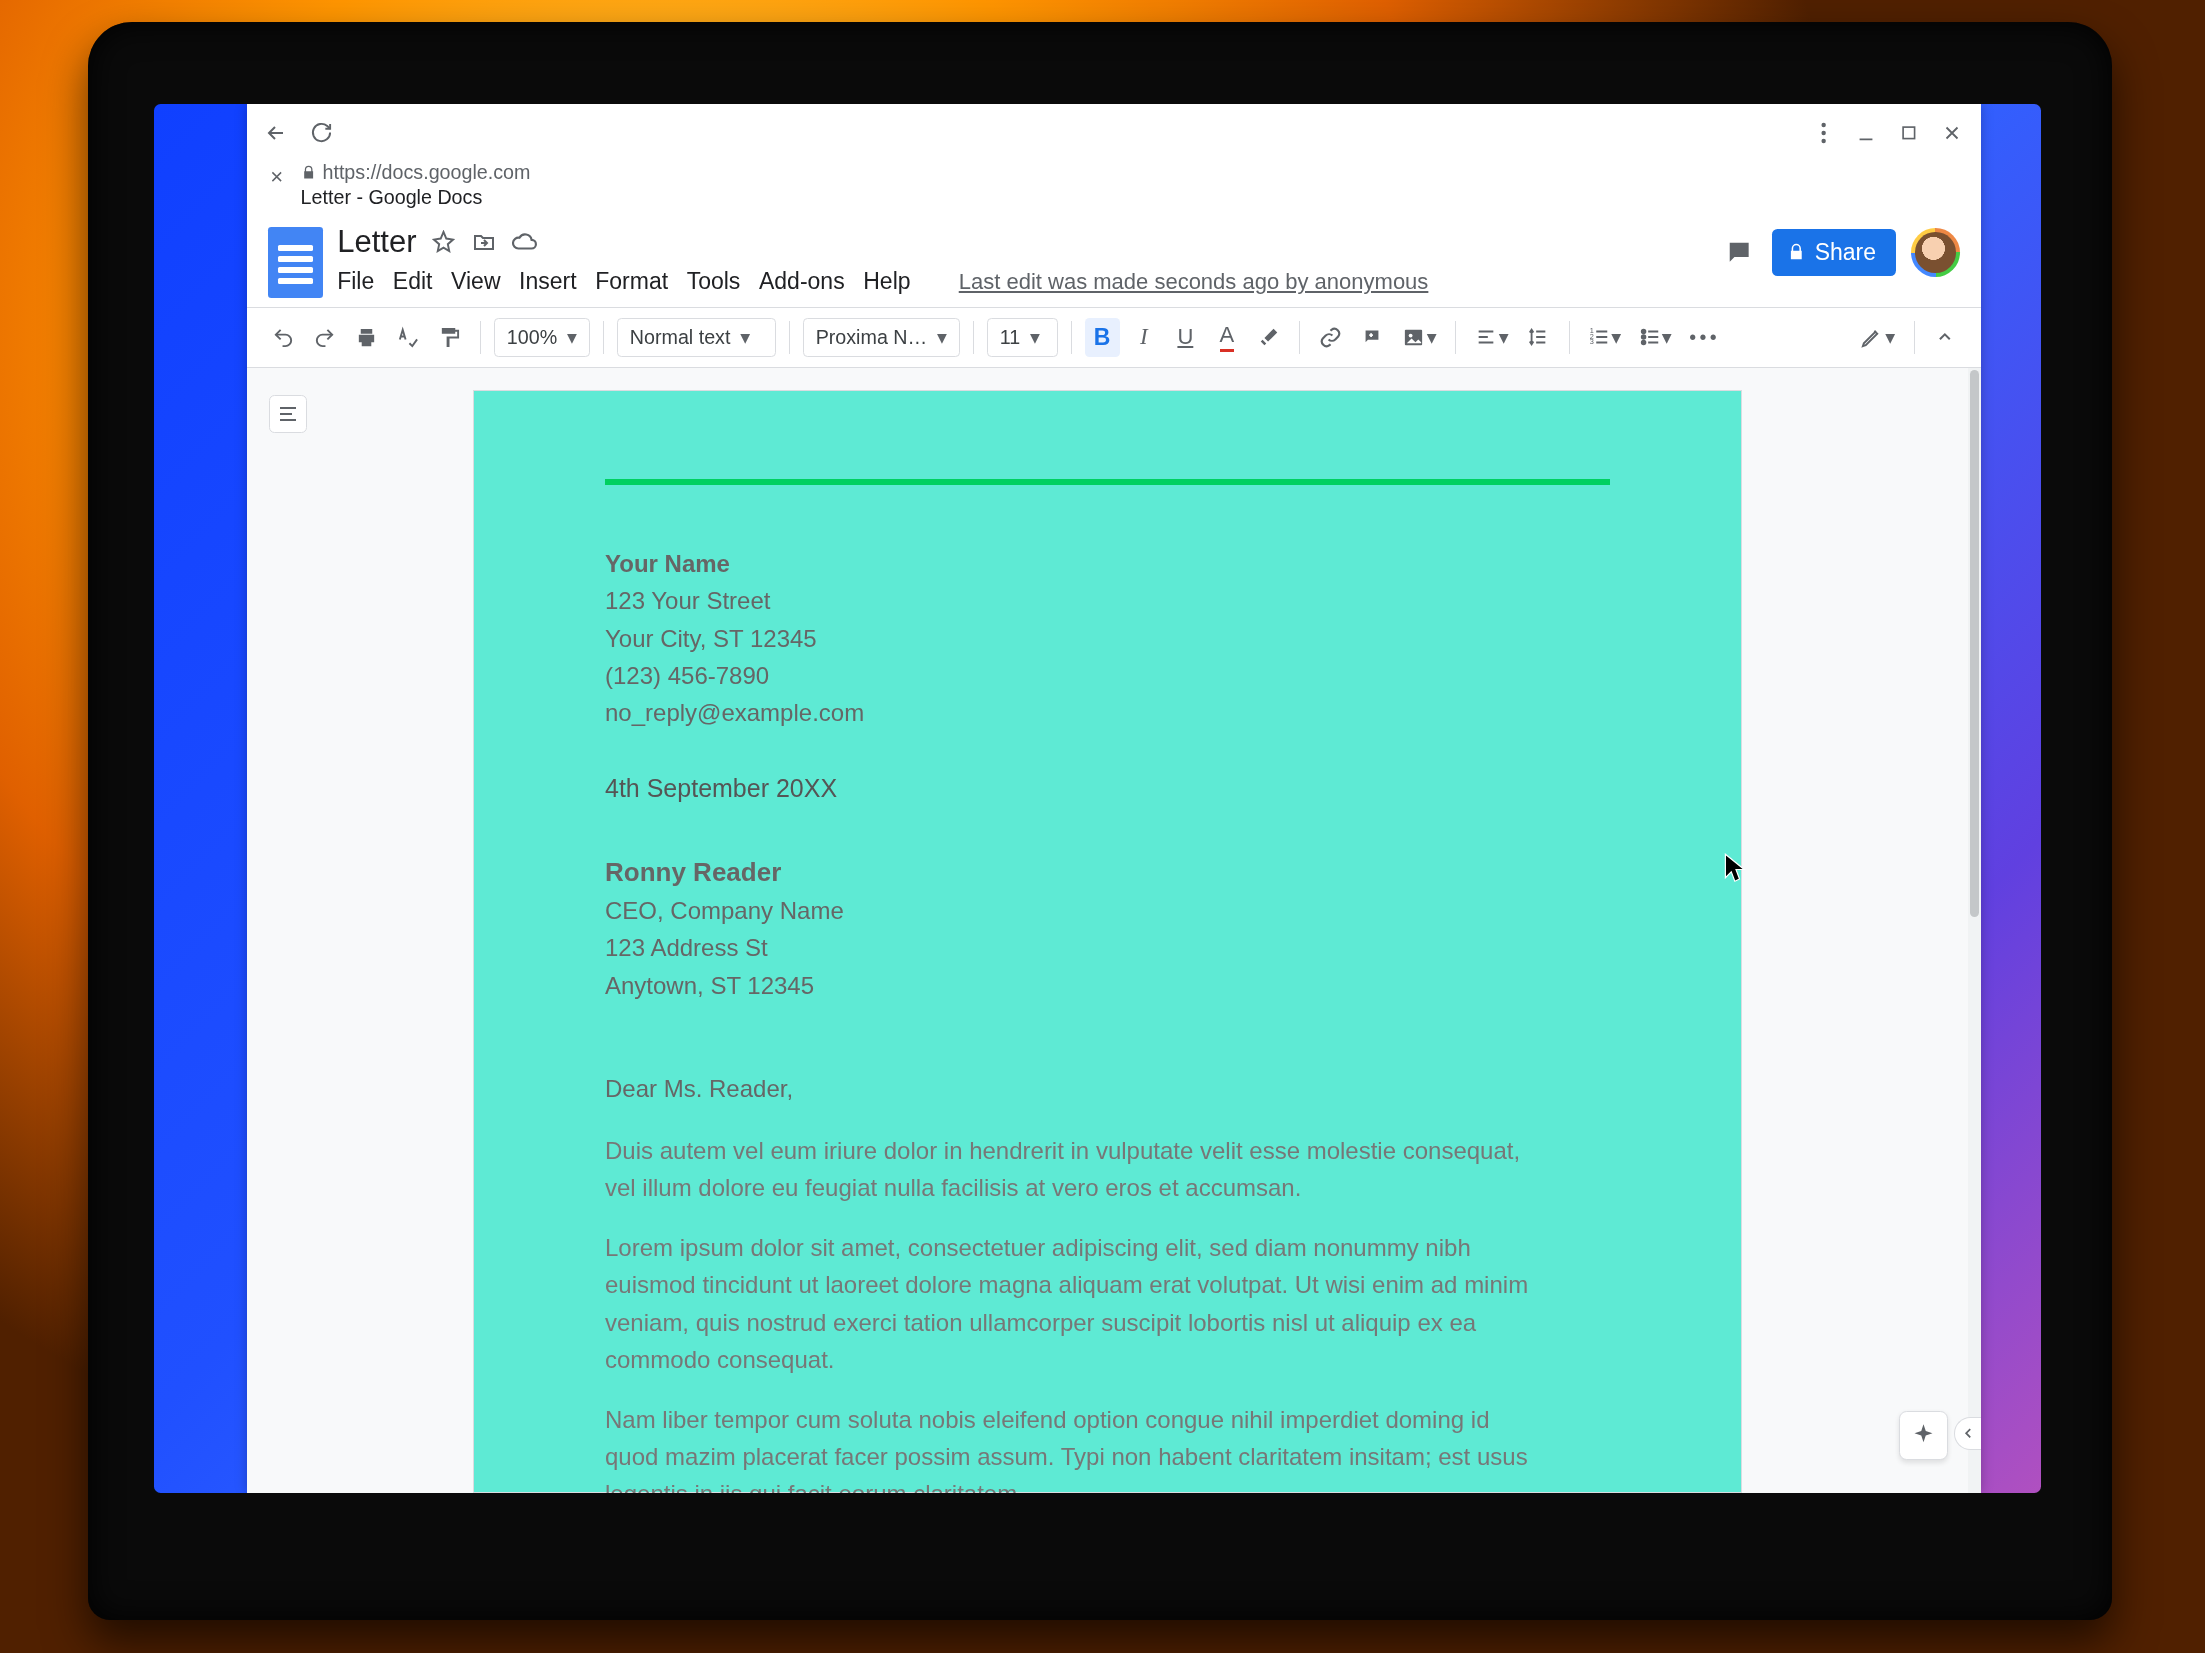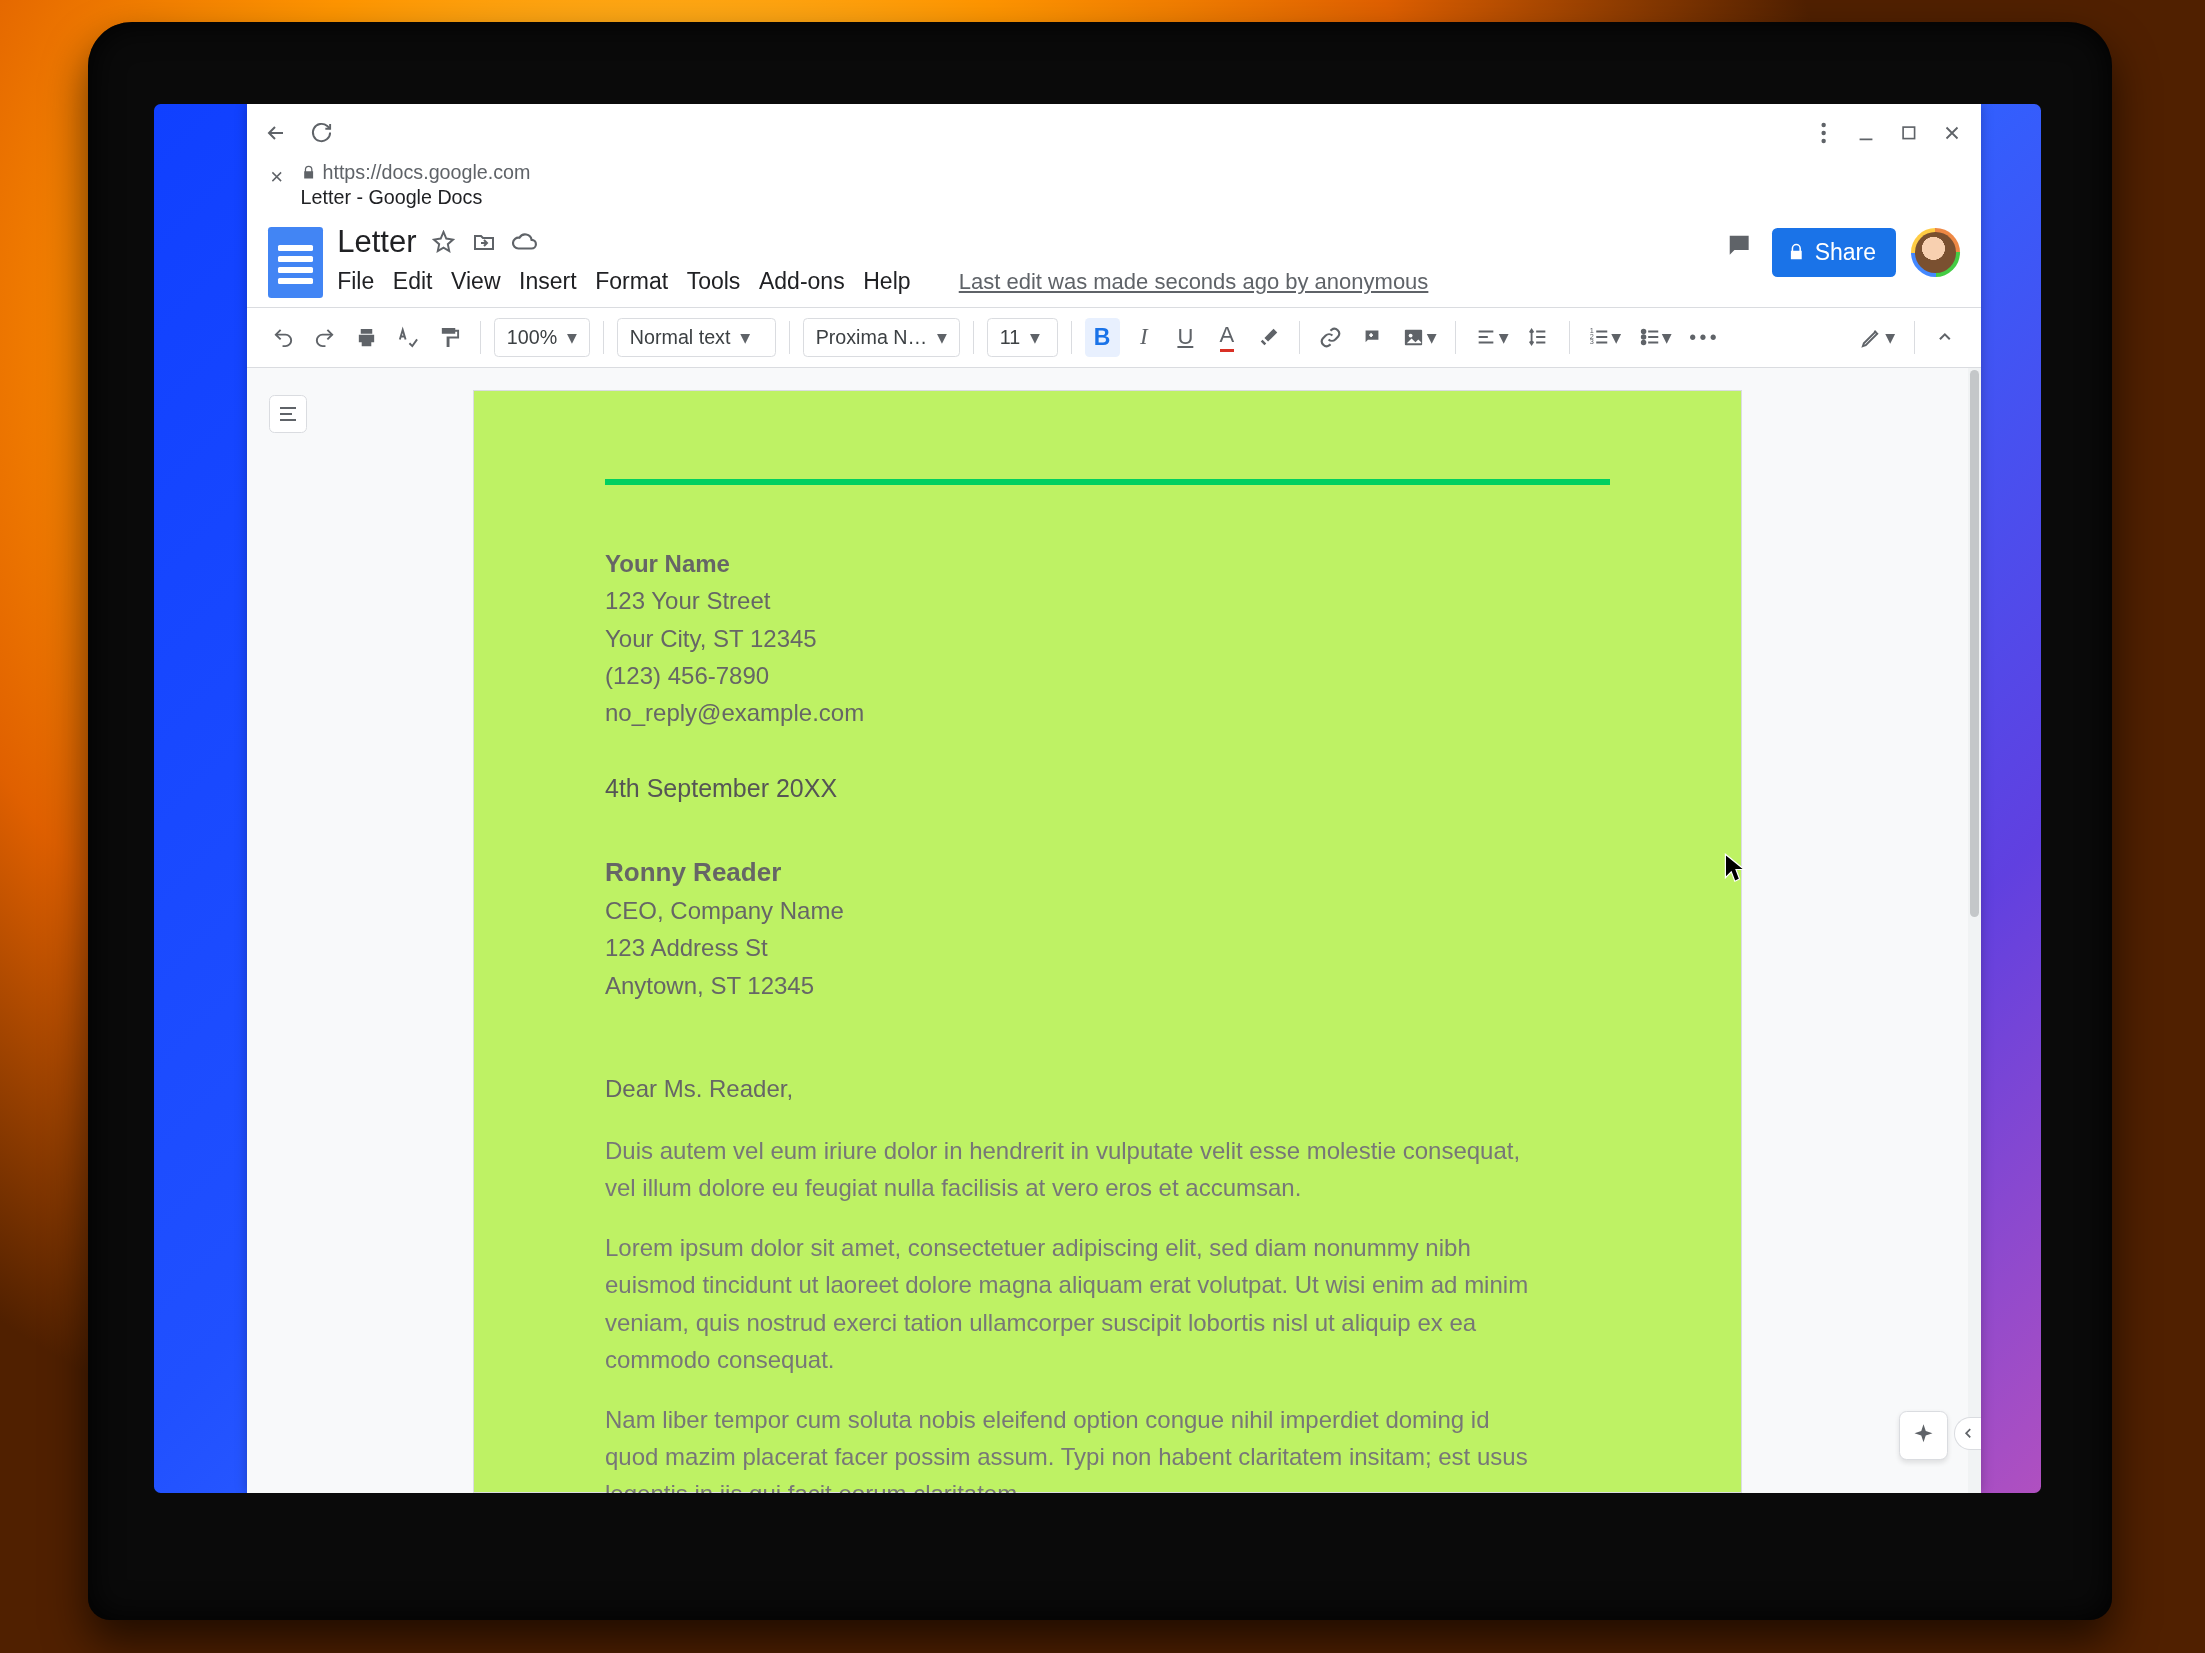--- a/index.html
+++ b/index.html
@@ -81,21 +81,21 @@
     content:""; position:absolute; left:9.8px; right:9.8px; top:18.6px; height:5.5px; background:#fff; border-radius:1.6px;
     box-shadow: 0 11px 0 #fff, 0 22px 0 #fff, 0 33px 0 #fff;
   }
   .docs-title-block{ display:flex; flex-direction:column; gap:4.4px; flex:1;}
   .docs-title-row { display:flex; align-items:center; gap:14.2px;}
   .docs-title { font-size: 31px; color:#202124; letter-spacing:0;}
   .tbar-ico { width:26px;height:26px;display:flex;align-items:center;justify-content:center;color:#5f6368;}
   .menubar { display:flex; gap: 18.6px; font-size:23px; color:#202124; padding-top:4.4px; align-items:center; flex-wrap:wrap;}
   .menubar span{ cursor:default;}
   .last-edit { color:#5f6368; text-decoration: underline; font-size:22px;}
-  .header-right{ display:flex; gap:15.3px; padding-top:4.4px;}
+  .header-right{ display:flex; align-items:center; gap:15.3px; padding-top:4.4px;}
   .comments-ico{ width:35px;height:35px;display:flex;align-items:center;justify-content:center;color:#5f6368;}
   .share-btn{
     background:#1a73e8; color:#fff; border-radius:5.5px;
     padding: 9.8px 19.7px 9.8px 15.3px; display:flex;align-items:center;gap:8.8px;
     font-size:23px; font-weight:500;
   }
   .avatar{
     width:49px;height:49px;border-radius:50%;
     background: conic-gradient(#e84 0 25%, #4c4 0 50%, #48f 0 75%, #fc4 0 100%);
     position:relative;
@@ -125,21 +125,21 @@
     display:flex;
   }
   .outline-btn{
     position:absolute; left:22px; top:27px;
     width:38px;height:38px;border:1.1px solid #dadce0;border-radius:5.5px;
     display:flex;align-items:center;justify-content:center;color:#5f6368;background:#fff;
   }
   .page{
     margin: 22px auto 0 auto;
     width: 1269px;
-    background:#bef264;
+    background:#5eead4;
     border:0.5px solid #dadce0;
     padding: 88px 131px 44px 131px;
     color:#444; font-size:24px; line-height:1.55;
   }
   .accent-line{ height:6.6px; background:#00d060; margin-bottom:60px;}
   .sender-name{ font-weight:700; color:#555; font-size:27px;}
   .sender-block{ margin-bottom: 38px;}
   .sender-block div{ font-size:24px; color:#666;}
   .date-line{ color:#555; margin-bottom: 44px; font-size:25px;}
   .recip-name{ font-weight:700; color:#555; font-size:26px;}

